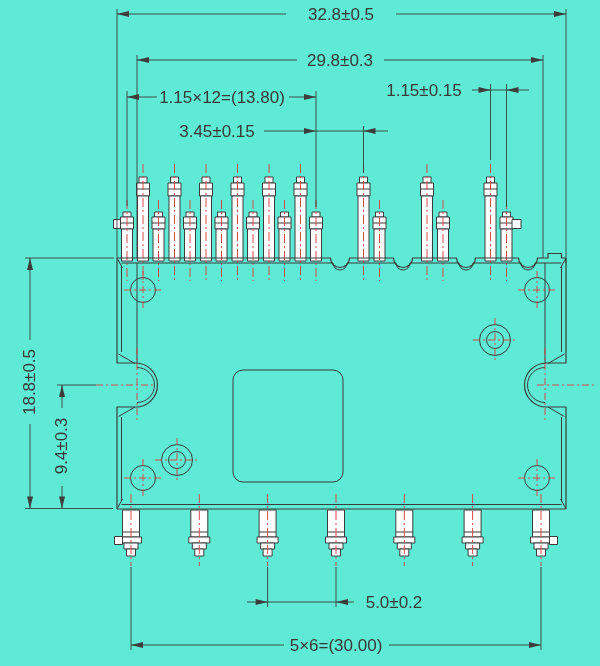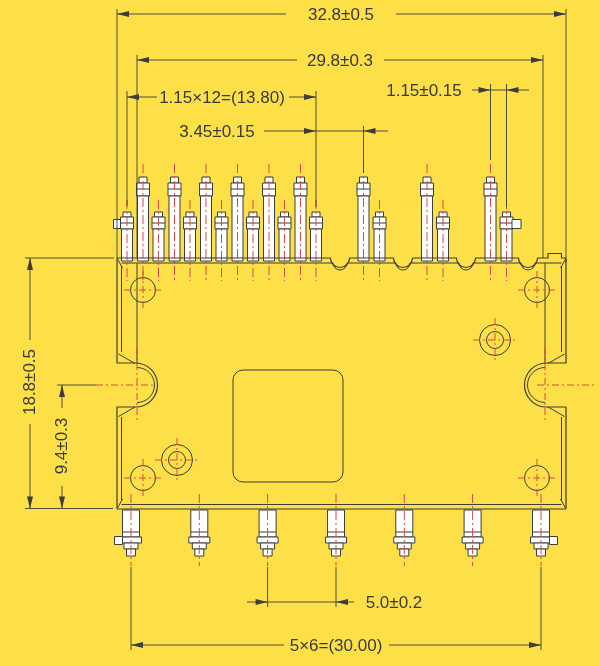--- a/index.html
+++ b/index.html
@@ -1,16 +1,16 @@
 <!DOCTYPE html>
 <html><head>
 <meta charset="utf-8">
 <style>
   html,body{margin:0;padding:0;background:#fff;}
-  .stage{width:600px;height:666px;background:#fde047;position:relative;overflow:hidden;}
+  .stage{width:600px;height:666px;background:#5eead4;position:relative;overflow:hidden;}
   svg{display:block;}
   .k   {stroke:#3d3d3d;fill:none;stroke-width:1.2;stroke-linejoin:round;}
   .k1  {stroke:#3d3d3d;fill:none;stroke-width:1;stroke-linejoin:round;}
   .kf  {stroke:#3d3d3d;fill:#ffffff;stroke-width:1;stroke-linejoin:round;}
   .dim {stroke:#3d3d3d;fill:none;stroke-width:0.9;}
   .arr {fill:#3d3d3d;stroke:none;}
   .red {stroke:#d64a4a;fill:none;stroke-width:1;stroke-dasharray:9 3 2 3;}
   .redc{stroke:#d64a4a;fill:none;stroke-width:1;stroke-dasharray:7 3 2 3;}
   text {font-family:"Liberation Sans","DejaVu Sans",sans-serif;font-size:17px;fill:#3a3a3a;}
 </style>

